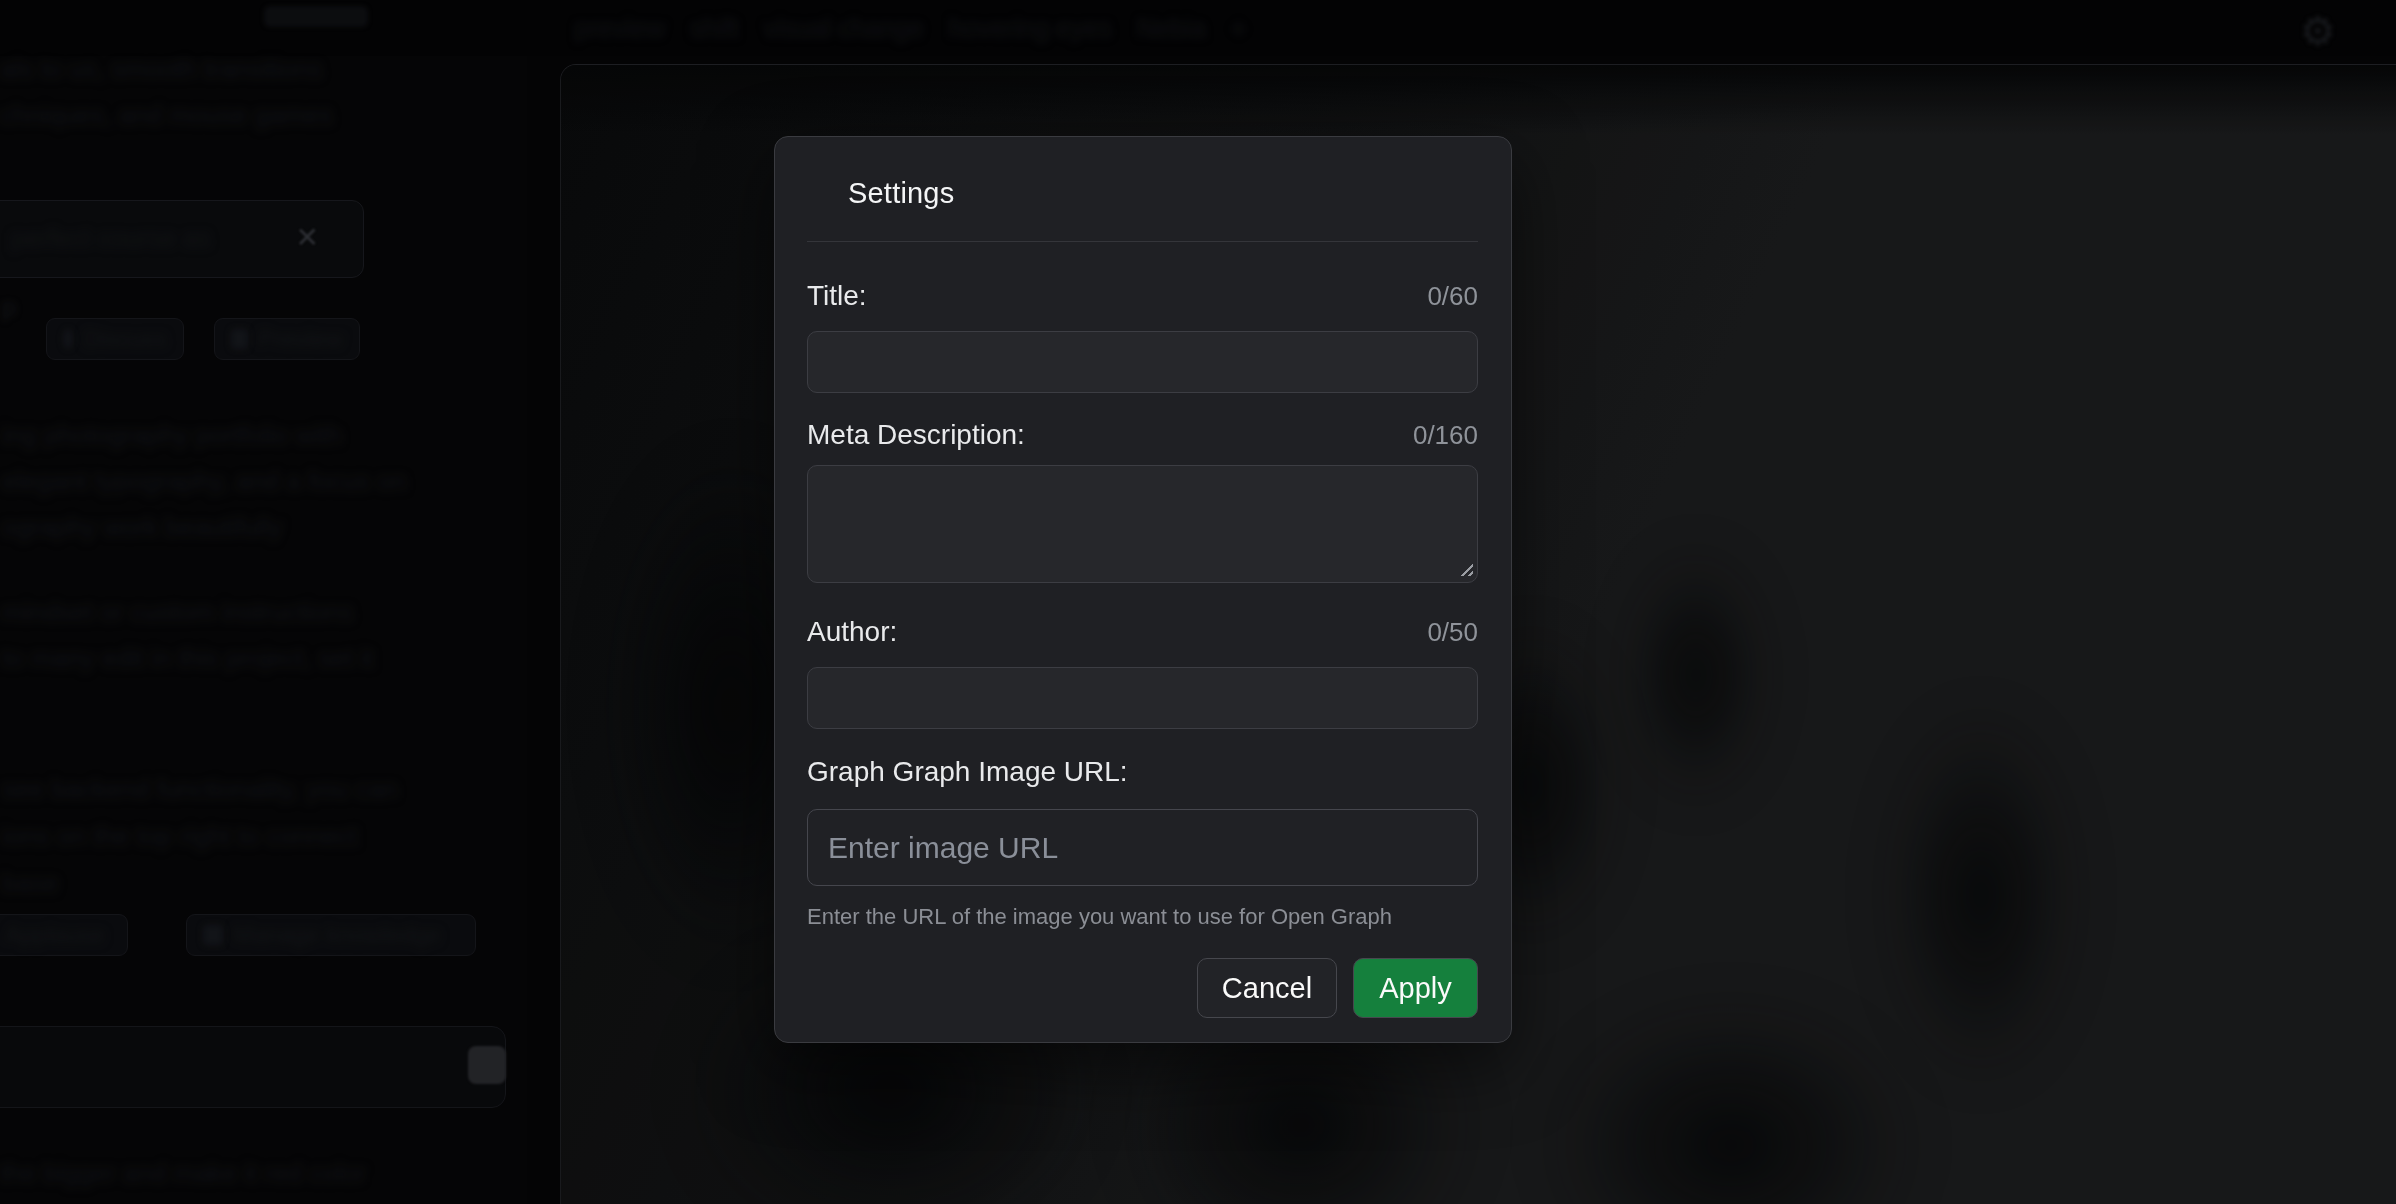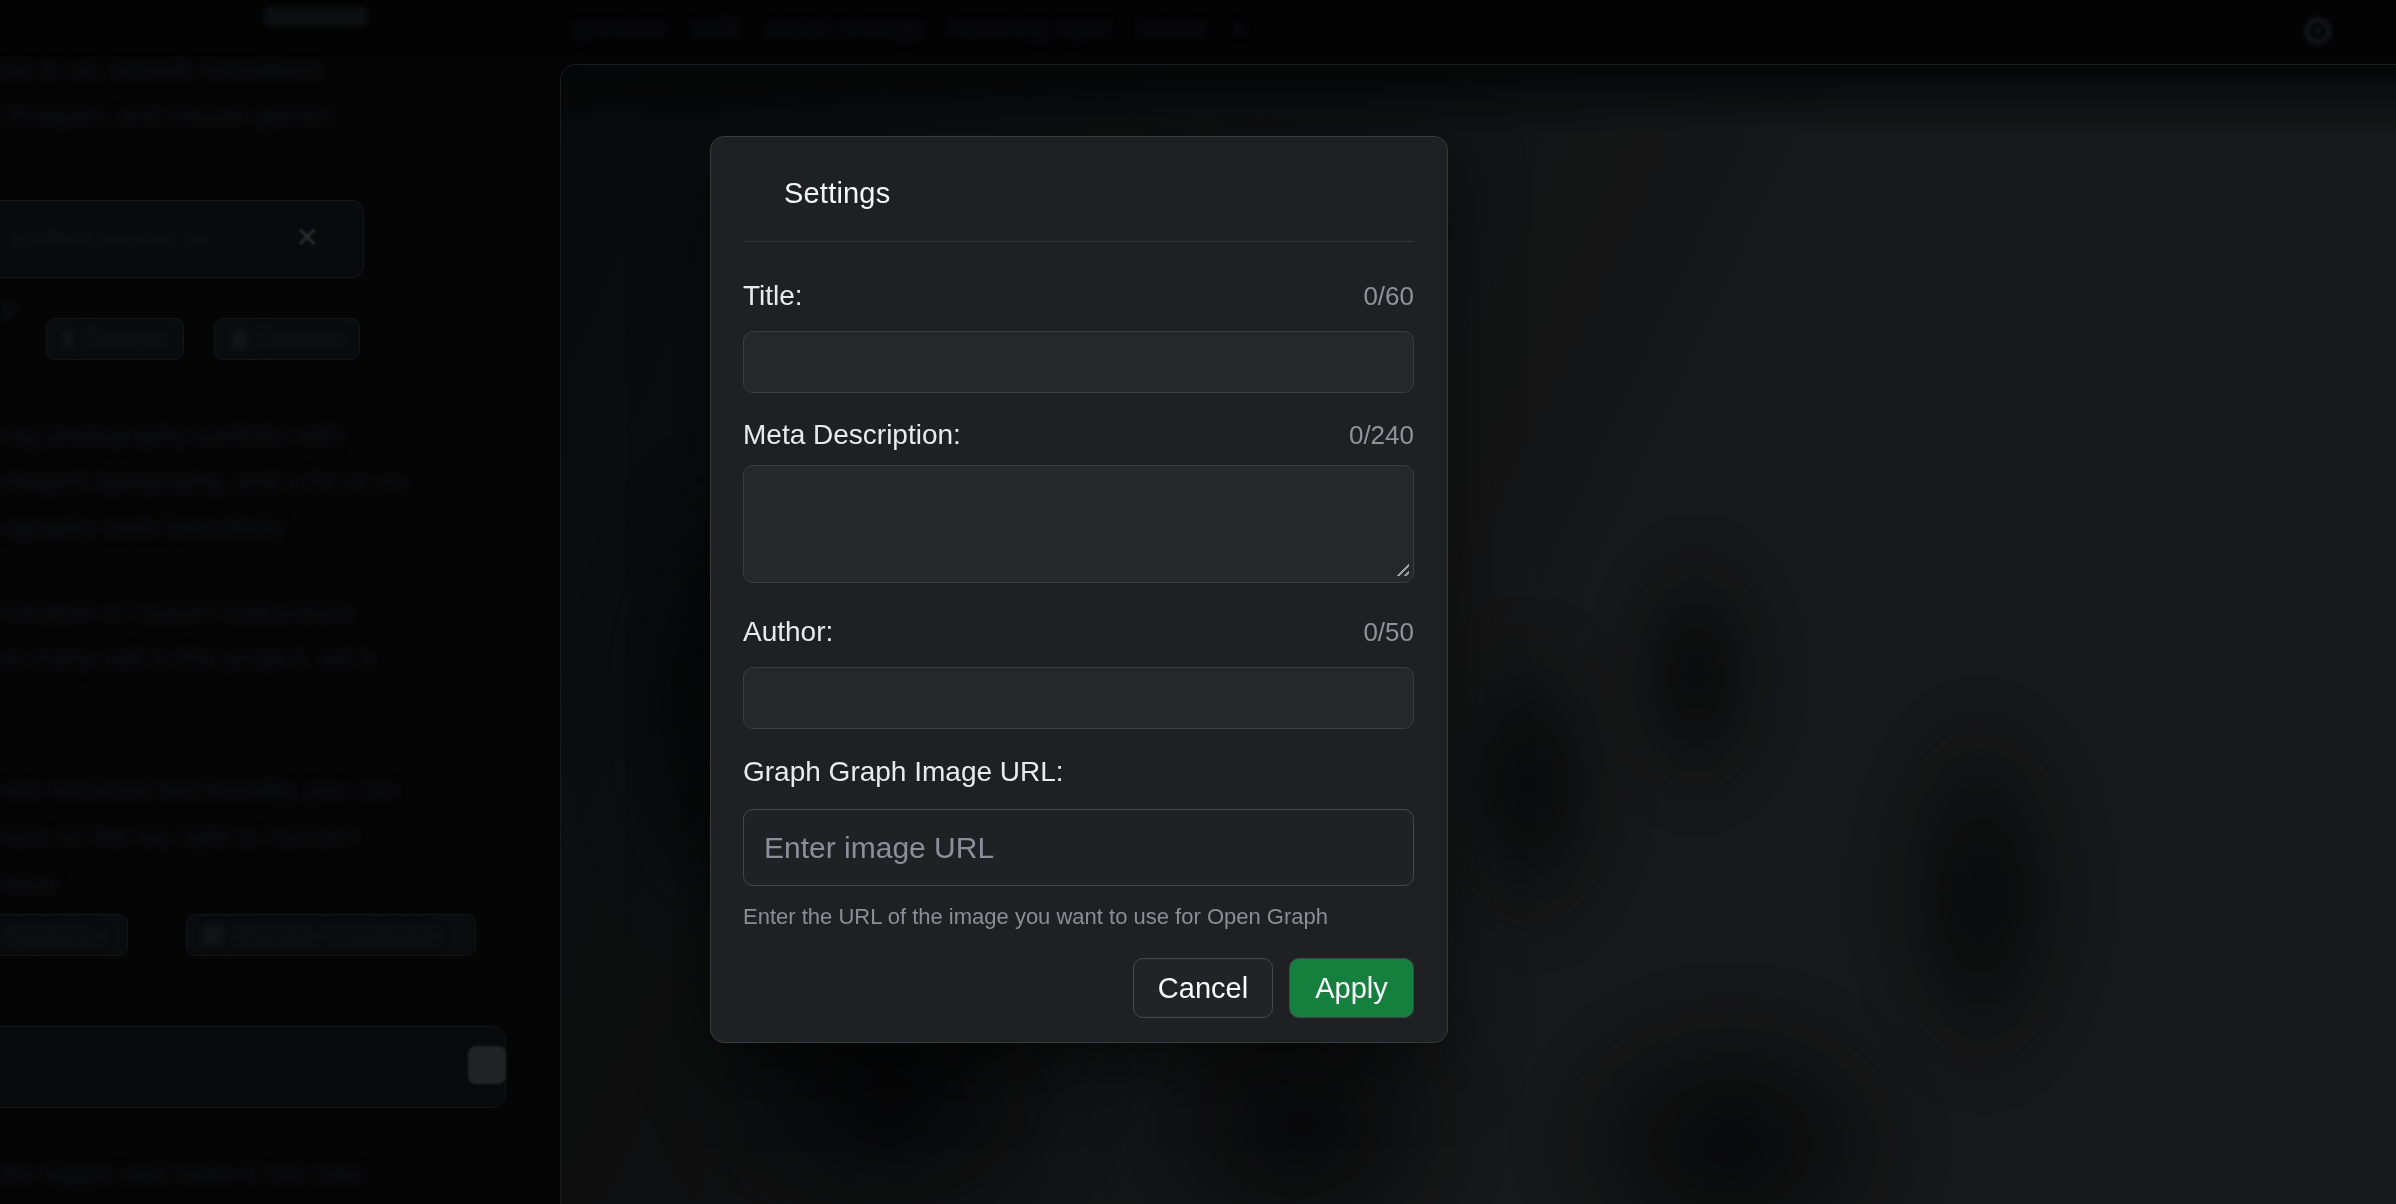--- a/index.html
+++ b/index.html
@@ -36,21 +36,21 @@
   .preview{position:absolute;left:560px;top:64px;width:1836px;height:1140px;
     border-top-left-radius:16px;border-top:1px solid #222327;border-left:1px solid #1d1e22;
     background:linear-gradient(115deg,#0a0b0c 0%,#131415 34%,#1b1c1d 55%,#1b1c1d 100%);overflow:hidden;}
   .preview .topfade{position:absolute;left:0;top:0;width:100%;height:70px;
     background:linear-gradient(#060708,rgba(6,7,8,0));}
   .splotch{position:absolute;border-radius:50%;filter:blur(22px);
     background:radial-gradient(closest-side,rgba(5,6,7,.85),rgba(5,6,7,0));}
 
   
   .overlay{position:absolute;inset:0;background:rgba(0,0,0,.12);}
-  .modal{position:absolute;left:710px;top:136px;width:738px;height:907px;box-sizing:border-box;
+  .modal{position:absolute;left:774px;top:136px;width:738px;height:907px;box-sizing:border-box;
     background:#1f2024;border:1.5px solid #3a3b40;border-radius:14px;
     box-shadow:0 24px 70px rgba(0,0,0,.55);
     padding:38px 33px 29px 32px;z-index:10;}
   .modal h2{margin:0 0 0 41px;font-size:29px;font-weight:500;color:#f4f5f6;line-height:36px;letter-spacing:.2px;}
   .mdivider{height:0;border-top:1.5px solid #34353a;margin-top:30px;}
   .frow{display:flex;justify-content:space-between;align-items:baseline;line-height:34px;}
   .flabel{font-size:28px;color:#e9eaec;}
   .fcounter{font-size:26px;color:#8f939a;}
   .r1{margin-top:37px;} .r2{margin-top:25px;} .r3{margin-top:32px;} .r4{margin-top:26px;}
   .tinput{display:block;width:100%;box-sizing:border-box;height:62px;margin-top:18px;
@@ -156,21 +156,21 @@
   <div class="mdivider"></div>
 
   <div class="frow r1">
     <span class="flabel">Title:</span>
     <span class="fcounter">0/60</span>
   </div>
   <input class="tinput" type="text" value="" style="">
 
   <div class="frow r2">
     <span class="flabel">Meta Description:</span>
-    <span class="fcounter">0/240</span>
+    <span class="fcounter">0/160</span>
   </div>
   <div class="tarea-wrap">
     <textarea class="tarea" style=""></textarea>
     <div class="resize-handle"></div>
   </div>
 
   <div class="frow r3">
     <span class="flabel">Author:</span>
     <span class="fcounter">0/50</span>
   </div>

